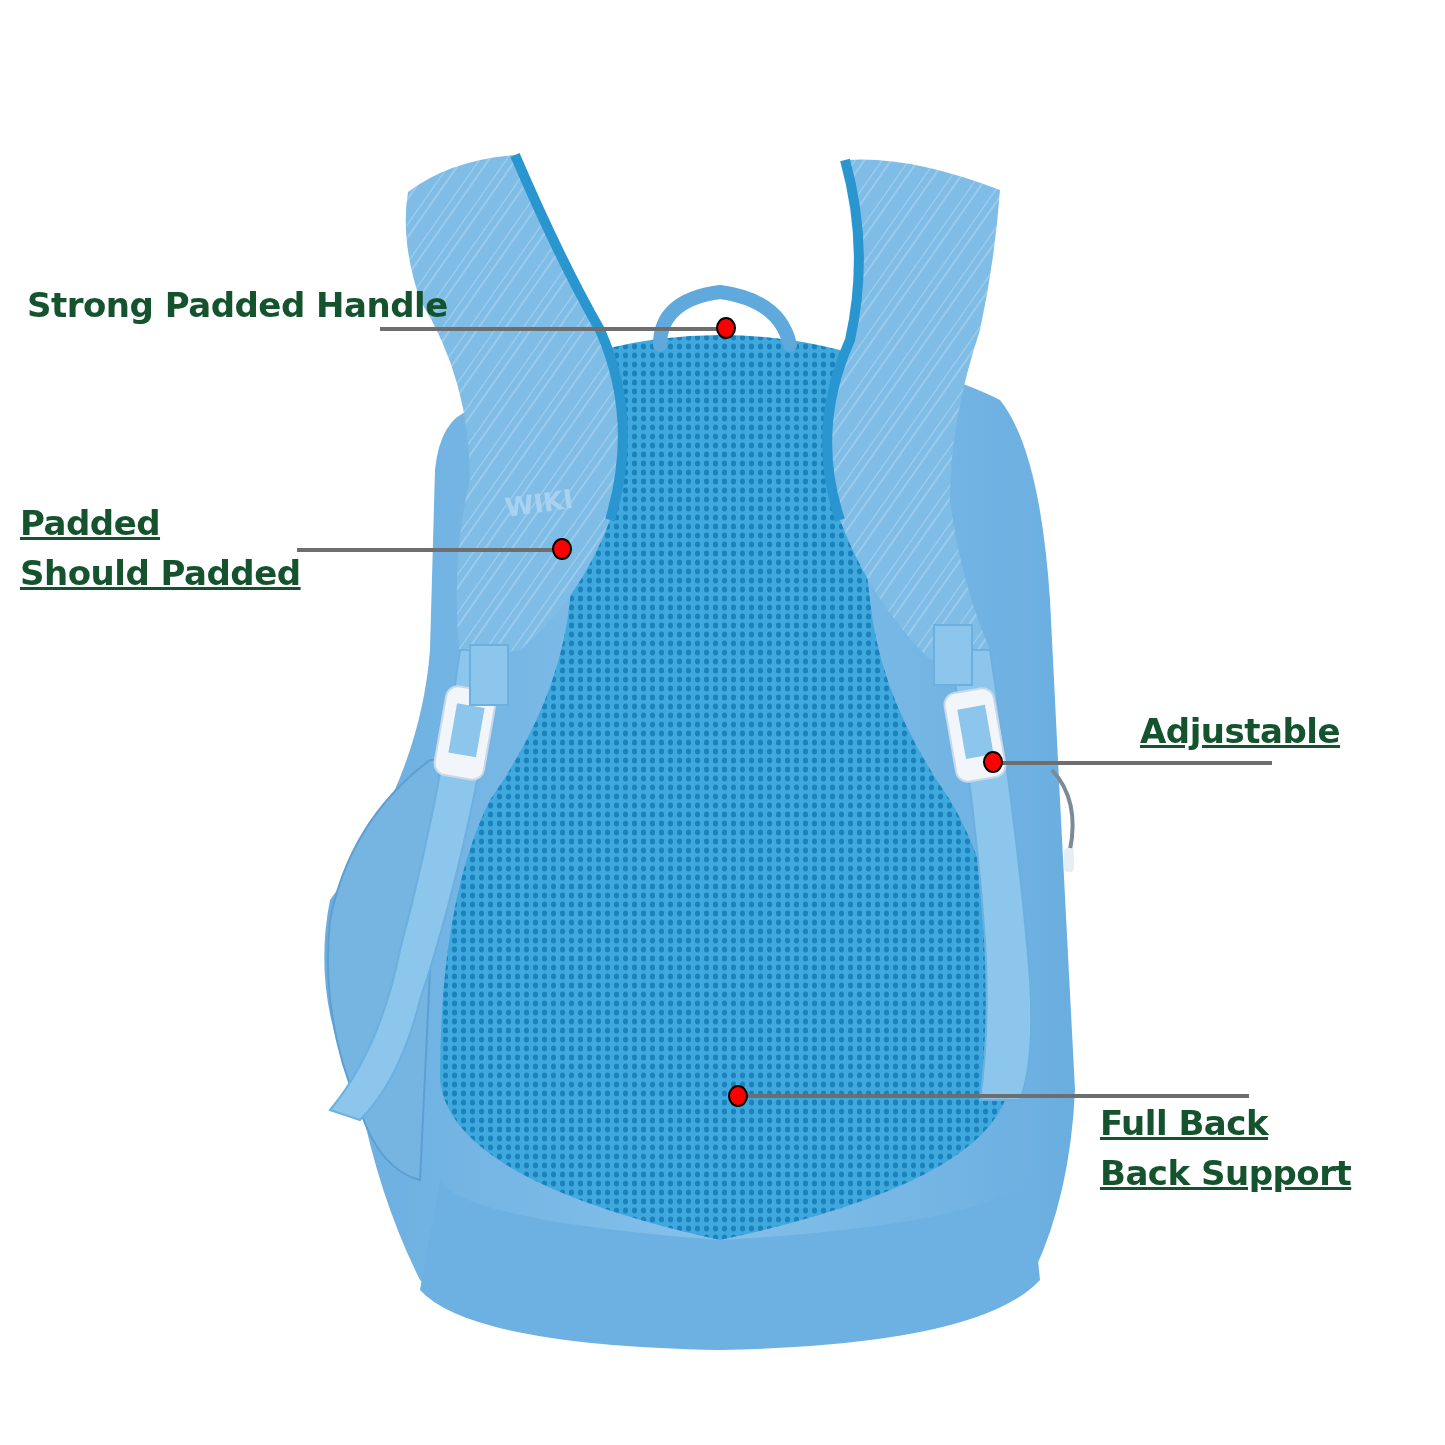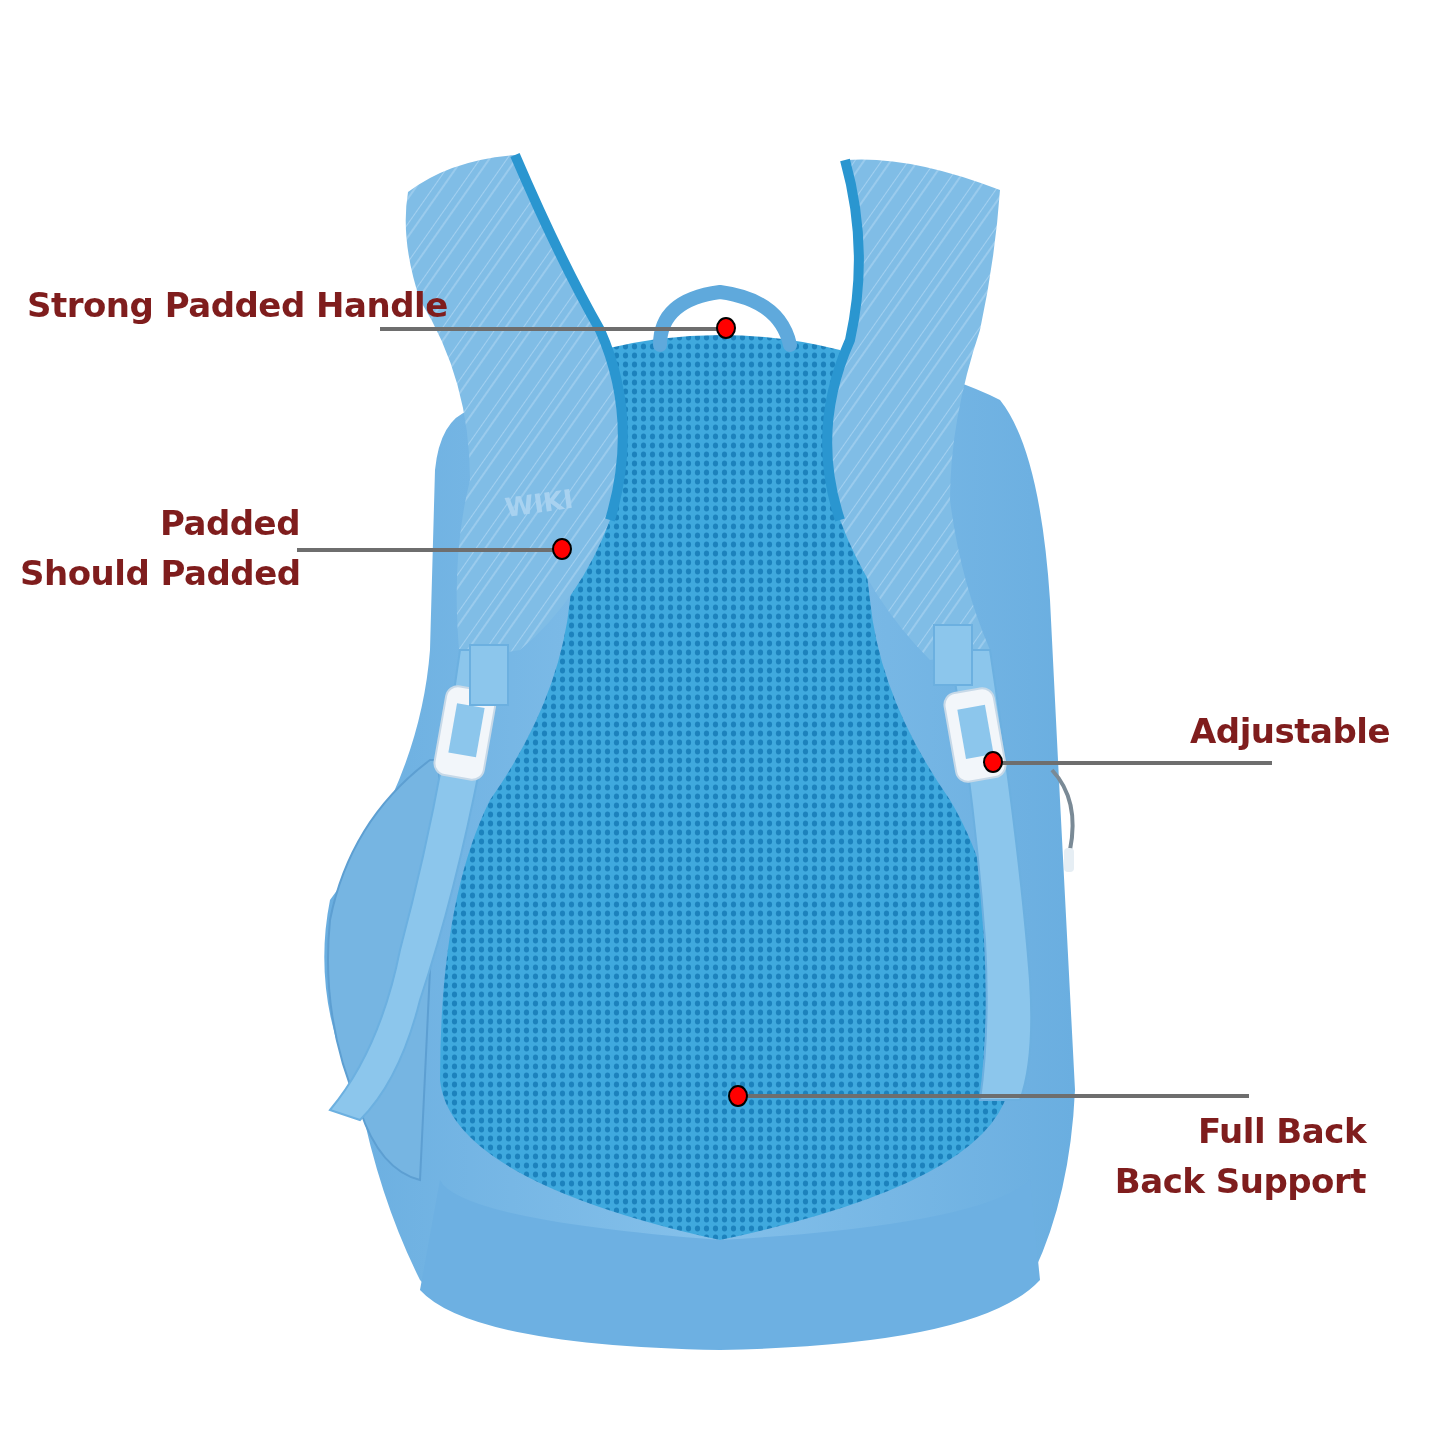--- a/index.html
+++ b/index.html
@@ -1,20 +1,20 @@
 <!DOCTYPE html>
 <html><head>
 <meta charset="utf-8">
 <style>
   html, body { margin:0; padding:0; background:#ffffff; }
   body { width:1445px; height:1445px; position:relative; overflow:hidden; font-family:"DejaVu Sans", sans-serif; }
   .stage { position:absolute; left:0; top:0; width:1445px; height:1445px; }
   svg.bag { position:absolute; left:0; top:0; }
-  .label { position:absolute; color:#7f1d1d; font-weight:bold; font-size:34px; line-height:50px; letter-spacing:-0.5px; white-space:nowrap; }
-  .label.center { text-align:right; }
+  .label { position:absolute; color:#14532d; font-weight:bold; font-size:34px; line-height:50px; letter-spacing:-0.5px; white-space:nowrap; }
+  .label.center { text-align:left;text-decoration:underline; }
   .leader { position:absolute; height:4px; background:#6e6e6e; }
   .dot { position:absolute; width:20px; height:22px; border-radius:50%; background:#ff0000; border:2px solid #000; box-sizing:border-box; }
 </style>
 </head>
 <body>
 
 <div class="stage">
 
   <svg class="bag" width="1445" height="1445" viewBox="0 0 1445 1445">
     <defs>
@@ -83,18 +83,18 @@
   <div class="dot" style="left:552px; top:538px;"></div>
 
   <div class="label center" style="left:1140px; top:664px; width:250px;margin-top:42px;">
     <div>Adjustable</div>
   </div>
   <div class="leader" style="left:1000px; top:761px; width:272px;"></div>
   <div class="dot" style="left:983px; top:751px;"></div>
 
   <div class="leader" style="left:745px; top:1094px; width:504px;"></div>
   <div class="dot" style="left:728px; top:1085px;"></div>
-  <div class="label center" style="left:1076px; top:1098px; width:290px;margin-top:8px;">
+  <div class="label center" style="left:1100px; top:1098px; width:290px;">
     <div>Full Back</div>
     <div>Back Support</div>
   </div>
 
 </div>
 
 </body></html>

